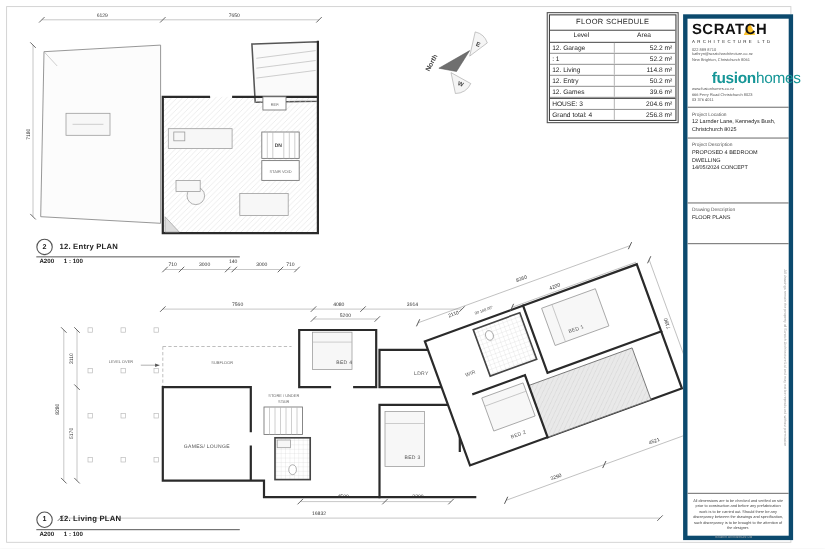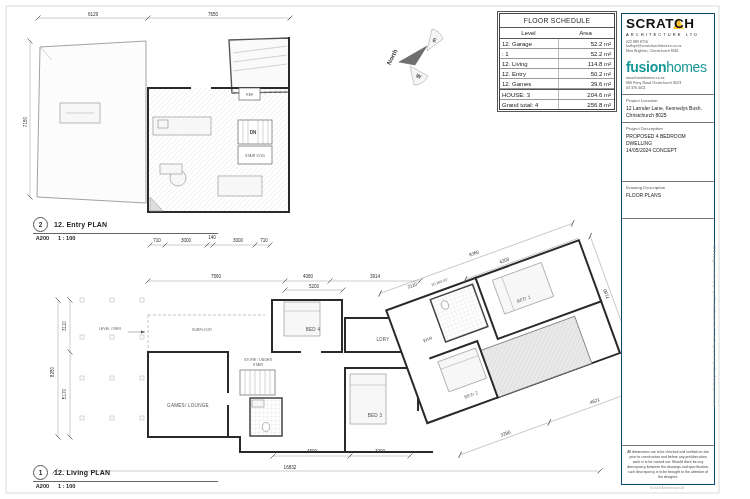--- a/index.html
+++ b/index.html
@@ -24,31 +24,31 @@
   .schedule .s-title{text-align:center;font-size:6.8px;padding:3px 0;border-bottom:1px solid #555;letter-spacing:.3px;}
   .schedule .s-head{display:flex;border-bottom:1px solid #555;}
   .schedule .s-head div{width:50%;text-align:center;padding:2px 0;font-size:6px;}
   .schedule .s-row{display:flex;border-bottom:.5px solid #999;}
   .schedule .s-row:last-child{border-bottom:none;}
   .schedule .s-row.total{border-top:1px solid #555;}
   .schedule .s-level{width:52%;padding:1.5px 2px;border-right:.5px solid #bbb;}
   .schedule .s-area{width:48%;padding:1.5px 3px;text-align:right;}
 
   
-  .tblock{position:absolute;left:621px;top:13px;width:92px;height:470px;border:1px solid #0c4a6e;
+  .tblock{position:absolute;left:621px;top:13px;width:92px;height:470px;border:4px solid #0c4a6e;
           background:#fff;display:flex;flex-direction:column;color:#333;}
   .tb-sec{padding:3px 4px;}
   .tb-logo1{font-size:13.5px;font-weight:bold;letter-spacing:.5px;color:#111;position:relative;line-height:1;}
   .tb-logo1 .tri{position:absolute;left:47px;top:1px;width:11px;height:11px;
                  background:linear-gradient(135deg,#f7a600,#ffd94d);
                  clip-path:polygon(50% 0,100% 100%,0 100%);}
   .tb-logo1 .txt{position:relative;}
   .tb-logo1-sub{font-size:4px;letter-spacing:2.1px;color:#222;margin-top:1px;}
   .micro{font-size:3.6px;color:#555;line-height:1.35;}
-  .tb-fusion{font-size:14px;line-height:1;color:#169697;letter-spacing:-.3px;}
+  .tb-fusion{font-size:14px;line-height:1;color:#169697;letter-spacing:-.3px;margin-left:18px;}
   .tb-fusion b{font-weight:bold;}
   .tb-label{font-size:4.4px;color:#555;margin-bottom:2px;}
   .tb-value{font-size:5px;color:#222;line-height:1.4;}
   .bt{border-top:.6px solid #777;}
   .tb-spacer{flex:1;}
   .tb-disc{font-size:3.5px;color:#444;line-height:1.45;text-align:center;padding:4px 5px;}
   .ig{display:grid;grid-template-columns:33px 30px 27px;grid-template-rows:8px 8px 9px 9px;
       border-top:.6px solid #777;font-size:3.5px;color:#333;}
   .ig div{border-right:.5px solid #999;border-bottom:.5px solid #999;padding:1px 1.5px;overflow:hidden;white-space:nowrap;}
   .ig .noR{border-right:none;}

